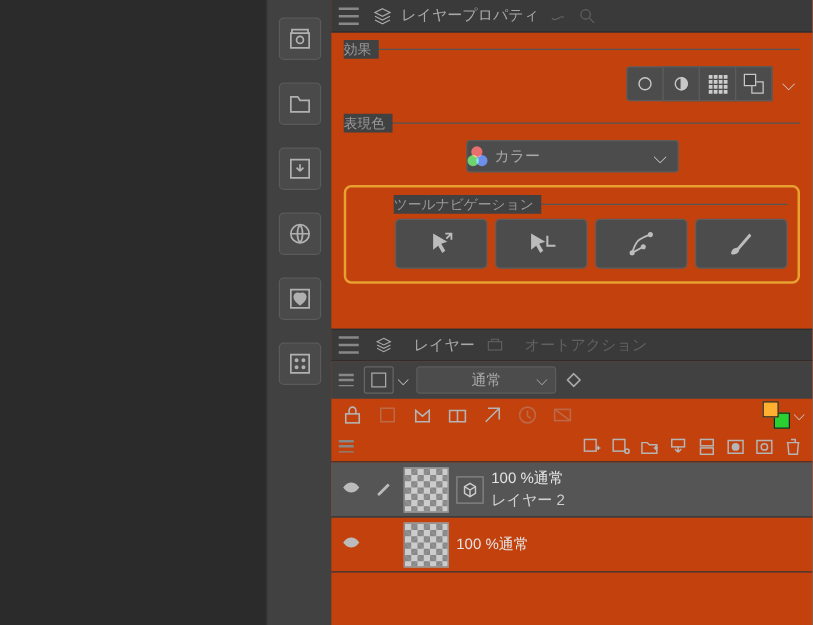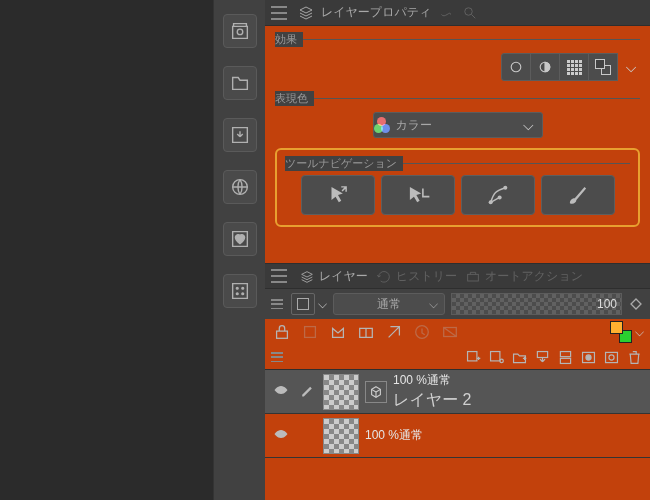--- a/index.html
+++ b/index.html
@@ -85,21 +85,21 @@
   .tool-btn{
     width:74px;height:40px;background:#4c4c4c;border:1px solid #5e5e5e;border-radius:4px;
     display:flex;align-items:center;justify-content:center;
   }
   .tool-btn svg{width:26px;height:26px;fill:#bcbcbc;}
 
   .gap{height:26px;}
 
   .layer-area{flex:1; display:flex; flex-direction:column;}
   .layer-tabs{height:26px;background:#3a3a3a;display:flex;align-items:center;padding-left:6px;gap:8px;border-top:1px solid #2e2e2e;border-bottom:1px solid #2e2e2e;}
-  .layer-tabs .item{display:flex;align-items:flex-end;gap:4px;}
+  .layer-tabs .item{display:flex;align-items:flex-start;gap:16px;}
   .layer-tabs .faded{opacity:.35;}
   .layer-tabs svg{width:16px;height:16px;fill:none;stroke:#aaa;stroke-width:1.3;}
 
   .blend-row{display:flex;align-items:center;padding:4px 6px;gap:6px;background:#414141;}
   .tiny-ham{width:12px;height:10px;display:flex;flex-direction:column;justify-content:space-between;margin-right:2px;}
   .tiny-ham span{height:1.5px;background:#888;}
   .sq-toggle{width:24px;height:22px;border:1px solid #666;border-radius:2px;display:flex;align-items:center;justify-content:center;}
   .sq-toggle .inner{width:12px;height:12px;border:1.3px solid #aaa;}
   .chv2{font-size:12px;color:#ccc;margin-left:-3px;}
   .blend-dd{flex:0 0 112px;height:22px;background:#4c4c4c;border:1px solid #5c5c5c;border-radius:3px;display:flex;align-items:center;justify-content:center;position:relative;}
@@ -138,21 +138,21 @@
       linear-gradient(45deg,#888 25%,transparent 25%),
       linear-gradient(-45deg,#888 25%,transparent 25%),
       linear-gradient(45deg,transparent 75%,#888 75%),
       linear-gradient(-45deg,transparent 75%,#888 75%);
     background-size:10px 10px;background-position:0 0,0 5px,5px -5px,-5px 0;
     background-color:#ccc;}
   .thumb2{width:22px;height:22px;border:1px solid #888;display:flex;align-items:center;justify-content:center;}
   .thumb2 svg{width:14px;height:14px;fill:none;stroke:#ccc;stroke-width:1.3;}
   .layer-text{display:flex;flex-direction:column;gap:1px;}
   .layer-text .t1{color:#e5e5e5;font-size:12px;}
-  .layer-text .t2{color:#d0d0d0;font-size:16px;text-align:center;}
+  .layer-text .t2{color:#d0d0d0;font-size:12px;text-align:center;}
 </style>
 </head>
 <body>
 
 <div class="canvas">
   <div class="left-dark"></div>
 
   <div class="sidebar">
     <div class="sb-btn">
         <svg viewBox="0 0 24 24">
@@ -281,21 +281,21 @@
                 <span class="g"></span>
                 <span class="b"></span>
               </span>
             <span>カラー</span>
             <span class="chv">⌵</span>
           </div>
         </div>
       </div>
 
       <div class="highlight-box">
-        <div class="fieldset" style="margin-bottom:0;">
+        <div class="fieldset" style="margin-bottom:0;margin-left:30px;">
           <span class="legend">ツールナビゲーション</span>
           <div class="line"></div>
           <div class="fs-content tool-row">
             <div class="tool-btn">
                 <svg viewBox="0 0 32 32">
                   <path d="M8 6l14 8-6 2 4 7-3 2-4-7-5 4z"></path>
                   <path d="M20 6h6v6M26 6l-5 5" stroke="#bcbcbc" fill="none" stroke-width="1.8"></path>
                 </svg>
               </div>
             <div class="tool-btn">
@@ -333,50 +333,40 @@
           </div>
         <div class="item">
           <svg viewBox="0 0 24 24">
               <path d="M12 4l8 4-8 4-8-4z"></path>
               <path d="M4 12l8 4 8-4M4 16l8 4 8-4"></path>
             </svg>
           <span>レイヤー</span>
         </div>
         <div class="item faded">
           <svg viewBox="0 0 24 24">
-              <path d="M4 12a8 8 0 1 1 3 6M4 12l-2-3m2 3l3-2"></path>
-            </svg>
-          <span>ヒストリー</span>
-        </div>
-        <div class="item faded">
-          <svg viewBox="0 0 24 24">
               <rect x="4" y="8" width="16" height="10"></rect>
               <path d="M8 8V5h8v3"></path>
             </svg>
           <span>オートアクション</span>
         </div>
       </div>
 
       <div class="blend-row">
         <div class="tiny-ham">
             <span></span>
             <span></span>
             <span></span>
           </div>
         <div class="sq-toggle">
             <span class="inner"></span>
           </div>
         <span class="chv2">⌵</span>
         <div class="blend-dd">
           <span>通常</span>
           <span class="chv">⌵</span>
-        </div>
-        <div class="opacity-track">
-          <div class="checker"></div>
-          <span class="label">100</span>
         </div>
         <div class="diamond">
             <svg viewBox="0 0 12 12">
               <path d="M6 1l5 5-5 5-5-5z"></path>
             </svg>
           </div>
       </div>
 
       <div class="act-row">
         <div class="act-btn">

